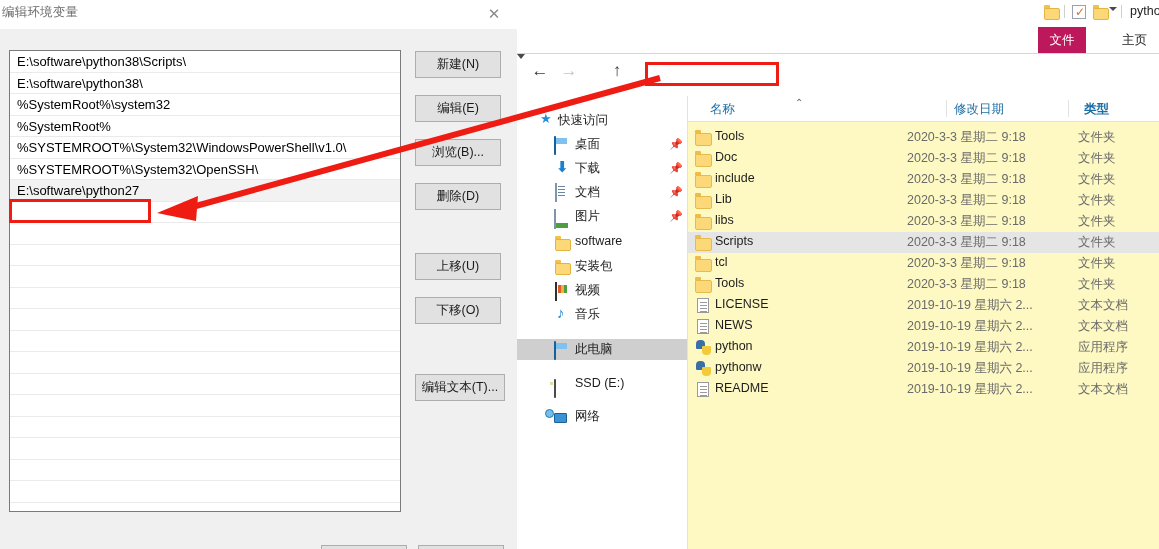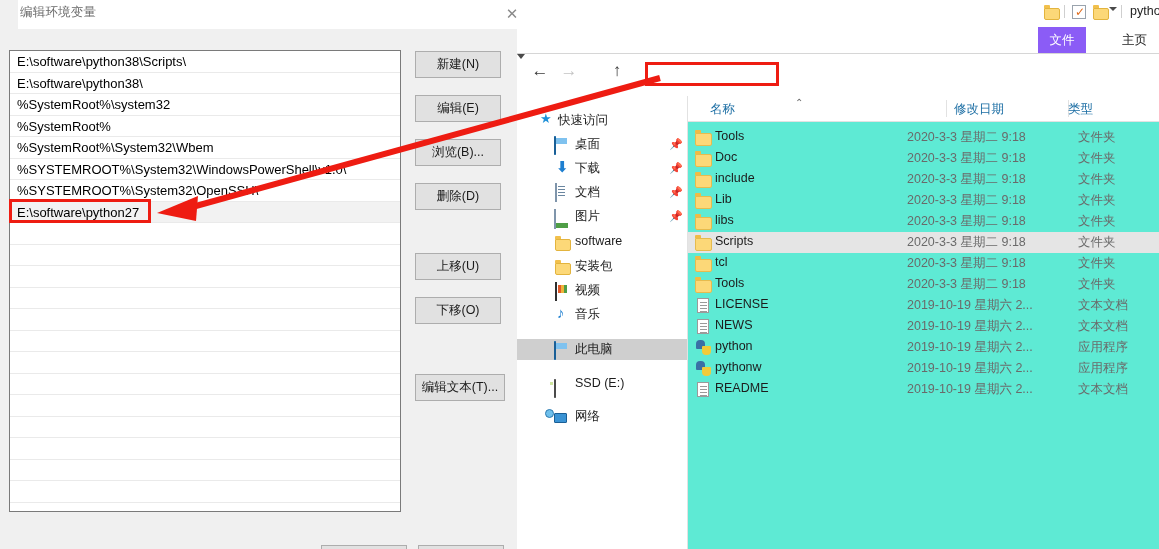--- a/index.html
+++ b/index.html
@@ -12,21 +12,21 @@
   }
   #root { position: relative; width: 1159px; height: 549px; }
 
   
   #envdlg {
     position: absolute; left: 0; top: 0; width: 517px; height: 549px;
     background: #f0f0f0;
     border-right: 1px solid #d8d8d8;
   }
   #envdlg-titlebar {
-    position: absolute; left: 18px; top: 0; width: 517px; height: 29px;
+    position: absolute; left: 0; top: 0; width: 517px; height: 29px;
     background: #ffffff;
   }
   #envdlg-title {
     position: absolute; left: 2px; top: 4px;
     font-size: 12.5px; color: #6a6a6a; letter-spacing: .2px;
     white-space: nowrap;
   }
   #envdlg-close {
     position: absolute; right: 11px; top: 3px;
     width: 24px; height: 22px;
@@ -109,21 +109,21 @@
               background: #ffffff; border: 1px solid #9aa3ad; }
   #qa-props .tick { position: absolute; left: 2px; top: -1px; font-size: 12px; color: #e06a1a; line-height: 14px; }
   #qa-caret { position: absolute; left: 592px; top: 7px; width: 0; height: 0;
               border-left: 4px solid transparent; border-right: 4px solid transparent;
               border-top: 4px solid #4a4a4a; }
   #exp-title { position: absolute; left: 613px; top: 4px; font-size: 12.5px; color: #222; white-space: nowrap; }
 
   #ribbon { position: absolute; left: 0; top: 27px; width: 642px; height: 26px; background: #ffffff; }
   .rtab { position: absolute; top: 0; height: 26px; line-height: 26px; font-size: 12.5px;
           color: #1a1a1a; text-align: center; cursor: default; white-space: nowrap; }
-  .rtab.active { background: #8b5cf6; color: #ffffff; }
+  .rtab.active { background: #be185d; color: #ffffff; }
   #ribbon-underline { position: absolute; left: 0; top: 53px; width: 642px; height: 1px; background: #d6d6d6; }
 
   
   #addrbar { position: absolute; left: 0; top: 54px; width: 642px; height: 34px; background: #ffffff; }
   .navbtn { position: absolute; top: 8px; font-size: 17px; line-height: 18px; text-align: center;
             width: 20px; cursor: default; }
   #nav-back { left: 13px; color: #3a3a3a; }
   #nav-fwd  { left: 42px; color: #c3c3c3; }
   #nav-hist { left: 68px; top: 11px; width: 0; height: 0;
               border-left: 4px solid transparent; border-right: 4px solid transparent;
@@ -179,21 +179,21 @@
                border-radius: 2px; position: relative; }
   .ico-drive::after { content:""; position:absolute; right:2px; top:2px; width:3px; height:3px; background:#cfe6a0; }
   
   .ico-net { width: 15px; height: 13px; position: relative; }
   .ico-net::before { content:""; position:absolute; left:0; top:4px; width:11px; height:8px;
                      background:#3a93d4; border:1px solid #1a5f96; border-radius:1px; }
   .ico-net::after { content:""; position:absolute; right:0; top:0; width:7px; height:7px;
                     background:#6fc0ec; border-radius:50%; border:1px solid #2d7ab0; }
 
   
-  #filelist { position: absolute; left: 171px; top: 96px; width: 471px; height: 453px; background: #5eead4; }
+  #filelist { position: absolute; left: 171px; top: 96px; width: 471px; height: 453px; background: #fef9c3; }
   #col-header { position: absolute; left: 0; top: 0; width: 471px; height: 26px; background: #ffffff;
                 border-bottom: 1px solid #e2e2e2; }
   .col-h { position: absolute; top: 5px; font-size: 12.5px; color: #1c6ea4; white-space: nowrap; cursor: default; }
   .col-sep { position: absolute; top: 4px; width: 1px; height: 17px; background: #e2e2e2; }
   #sort-caret { position: absolute; left: 107px; top: 1px; font-size: 10px; color: #6a6a6a; }
 
   .file-row { position: absolute; left: 0; width: 471px; height: 21px; white-space: nowrap; cursor: default; }
   .file-row.selected { background: #e5e5e5; }
   .f-name { position: absolute; left: 27px; top: 2px; font-size: 12.5px; color: #1c1c1c; }
   .f-date { position: absolute; left: 219px; top: 2px; font-size: 12.5px; color: #6a6a6a; }
@@ -231,21 +231,20 @@
     <div id="envdlg-close">✕</div>
   </div>
 
   <div id="envdlg-body">
 
     <div id="path-list">
       <div class="path-row">E:\software\python38\Scripts\</div>
       <div class="path-row">E:\software\python38\</div>
       <div class="path-row">%SystemRoot%\system32</div>
       <div class="path-row">%SystemRoot%</div>
-      <div class="path-row">%SystemRoot%\System32\Wbem</div>
       <div class="path-row">%SYSTEMROOT%\System32\WindowsPowerShell\v1.0\</div>
       <div class="path-row">%SYSTEMROOT%\System32\OpenSSH\</div>
       <div class="path-row selected">E:\software\python27</div>
       <div class="path-row empty">&nbsp;</div>
       <div class="path-row empty">&nbsp;</div>
       <div class="path-row empty">&nbsp;</div>
       <div class="path-row empty">&nbsp;</div>
       <div class="path-row empty">&nbsp;</div>
       <div class="path-row empty">&nbsp;</div>
       <div class="path-row empty">&nbsp;</div>
@@ -370,21 +369,21 @@
   </div>
   <div id="pane-divider"></div>
 
   <div id="filelist">
     <div id="col-header">
       <div class="col-h" style="left:22px;">名称</div>
       <div id="sort-caret">⌃</div>
       <div class="col-sep" style="left:258px;"></div>
       <div class="col-h" style="left:266px;">修改日期</div>
       <div class="col-sep" style="left:380px;"></div>
-      <div class="col-h" style="left:380px;">类型</div>
+      <div class="col-h" style="left:396px;font-weight:bold;">类型</div>
     </div>
 
     <div class="file-row" style="top:31px;">
       <span class="f-ico">
             <span class="folder-ico" style="display:block"></span>
           </span>
       <span class="f-name">Tools</span>
       <span class="f-date">2020-3-3 星期二 9:18</span>
       <span class="f-type">文件夹</span>
     </div>

